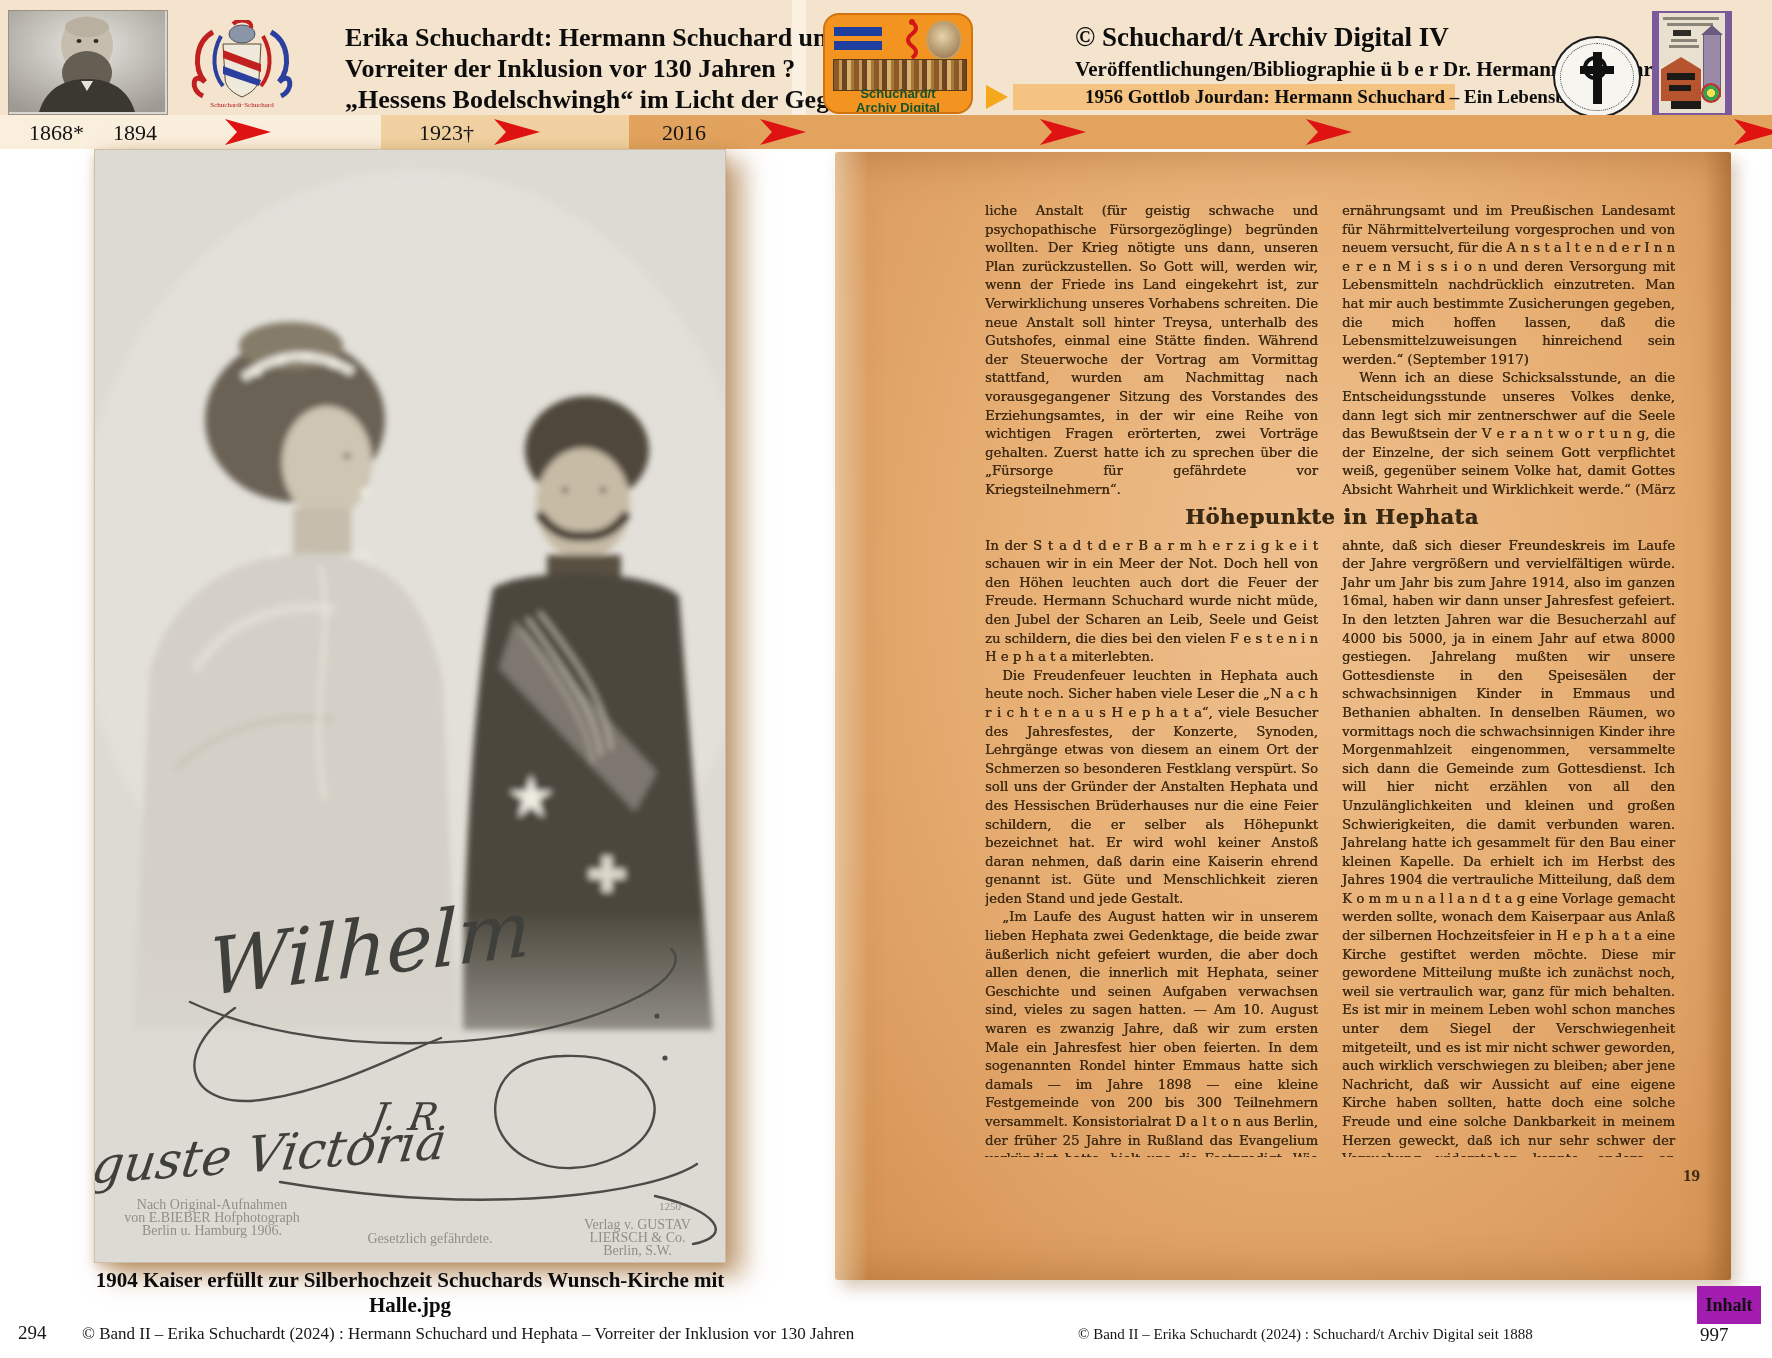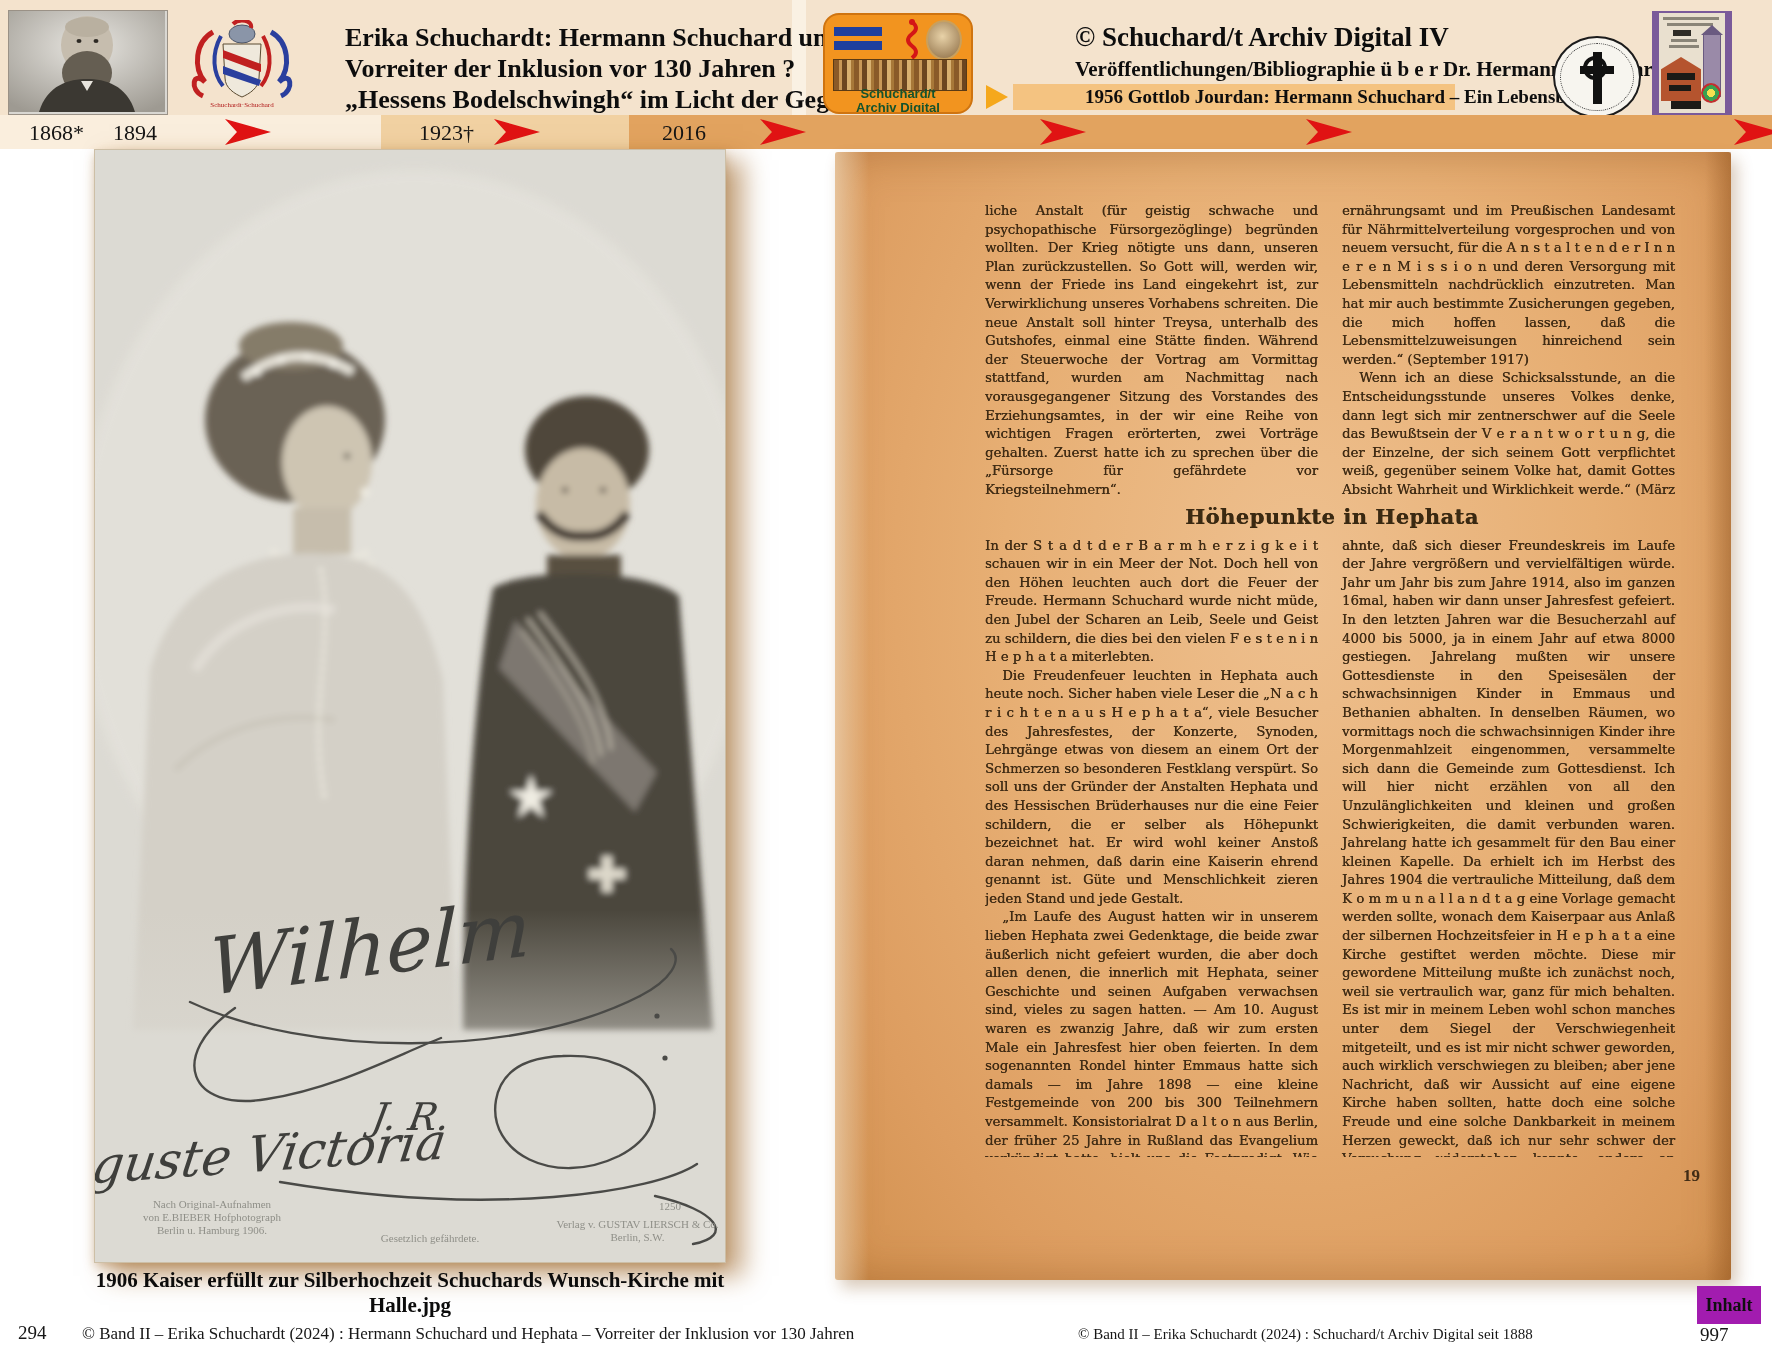--- a/index.html
+++ b/index.html
@@ -57,21 +57,21 @@
   .tl-seg{position:absolute;top:0;height:34px;}
   .tl-year{position:absolute;top:5px;font-size:22px;color:#141414;margin-left:17px;}
   .flag{position:absolute;top:4px;width:46px;height:26px;background:#e01313;
         clip-path:polygon(0 0,100% 50%,0 100%,26% 50%);}
 
   
   .photo-wrap{position:absolute;left:95px;top:150px;width:630px;height:1112px;background:#dcdad3;
         box-shadow:16px 12px 24px 2px rgba(150,90,22,.55), 0 4px 10px rgba(150,90,22,.35);
         outline:1px solid #cdbfa6;}
   .photo-wrap svg{position:absolute;left:0;top:0;}
-  .fineprint{position:absolute;font-family:"Liberation Serif",serif;color:#8f8f88;font-size:11px;line-height:13px;}
+  .fineprint{position:absolute;font-family:"Liberation Serif",serif;color:#8f8f88;font-size:14px;line-height:13px;}
   .fp-left{left:22px;top:1048px;width:190px;text-align:center;}
   .fp-center{left:255px;top:1082px;width:160px;text-align:center;}
   .fp-num{left:540px;top:1050px;width:70px;text-align:center;font-size:11px;}
   .fp-right{left:460px;top:1068px;width:165px;text-align:center;}
   .photo-caption{position:absolute;left:75px;top:1268px;width:670px;text-align:center;
         font-weight:bold;font-size:21px;color:#0c0c0c;}
 
   
   .paper{position:absolute;left:835px;top:152px;width:896px;height:1128px;border-radius:3px;
       background:radial-gradient(ellipse at 52% 38%, #eec08f 0%, #e7af74 45%, #dd9d60 78%, #d2914f 100%);
@@ -296,21 +296,21 @@
         <div>Berlin u. Hamburg 1906.</div>
       </div>
     <div class="fineprint fp-center">Gesetzlich gefährdete.</div>
     <div class="fineprint fp-num">1250</div>
     <div class="fineprint fp-right">
         <div>Verlag v. GUSTAV LIERSCH &amp; Co.</div>
         <div>Berlin, S.W.</div>
       </div>
   </div>
 
-  <div class="photo-caption">1906 Kaiser erfüllt zur Silberhochzeit Schuchards Wunsch-Kirche mit Halle.jpg</div>
+  <div class="photo-caption">1904 Kaiser erfüllt zur Silberhochzeit Schuchards Wunsch-Kirche mit Halle.jpg</div>
 
   <div class="paper">
     <div class="paper-text">
       <div class="cols top">
         <div class="col">
             <p>liche Anstalt (für geistig schwache und psychopathische Fürsorgezöglinge) begründen wollten. Der Krieg nötigte uns dann, unseren Plan zurückzustellen. So Gott will, werden wir, wenn der Friede ins Land eingekehrt ist, zur Verwirklichung unseres Vorhabens schreiten. Die neue Anstalt soll hinter Treysa, unterhalb des Gutshofes, einmal eine Stätte finden. Während der Steuerwoche der Vortrag am Vormittag stattfand, wurden am Nachmittag nach vorausgegangener Sitzung des Vorstandes des Erziehungsamtes, in der wir eine Reihe von wichtigen Fragen erörterten, zwei Vorträge gehalten. Zuerst hatte ich zu sprechen über die „Fürsorge für gefährdete vor Kriegsteilnehmern“.</p>
             <p>Nebenher habe ich noch in B e r l i n im Kriegs-</p>
           </div>
         <div class="col">
             <p>ernährungsamt und im Preußischen Landesamt für Nährmittelverteilung vorgesprochen und von neuem versucht, für die A n s t a l t e n  d e r  I n n e r e n  M i s s i o n und deren Versorgung mit Lebensmitteln nachdrücklich einzutreten. Man hat mir auch bestimmte Zusicherungen gegeben, die mich hoffen lassen, daß die Lebensmittelzuweisungen hinreichend sein werden.“ (September 1917)</p>

